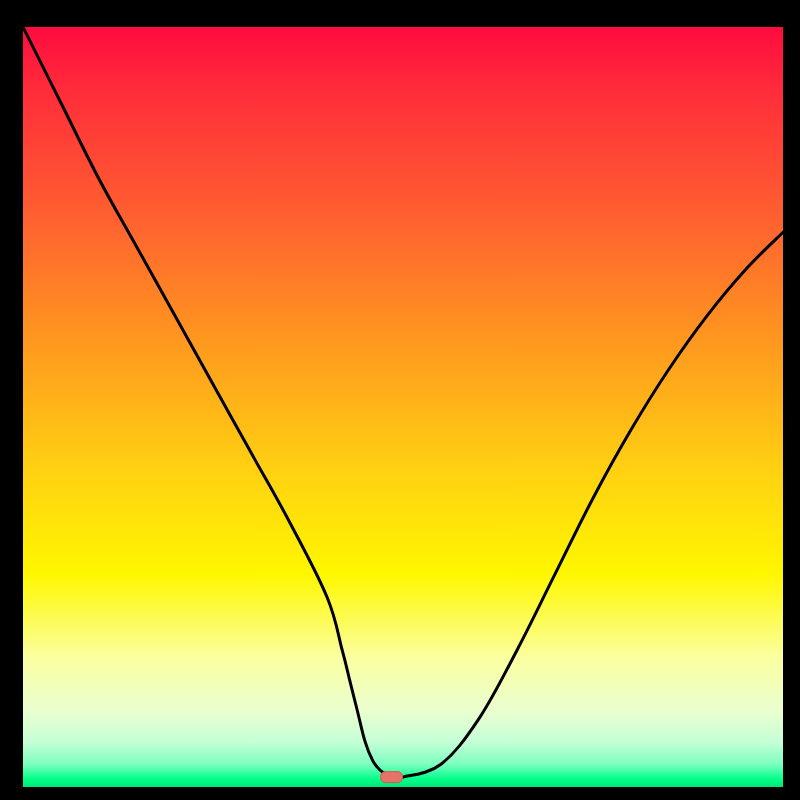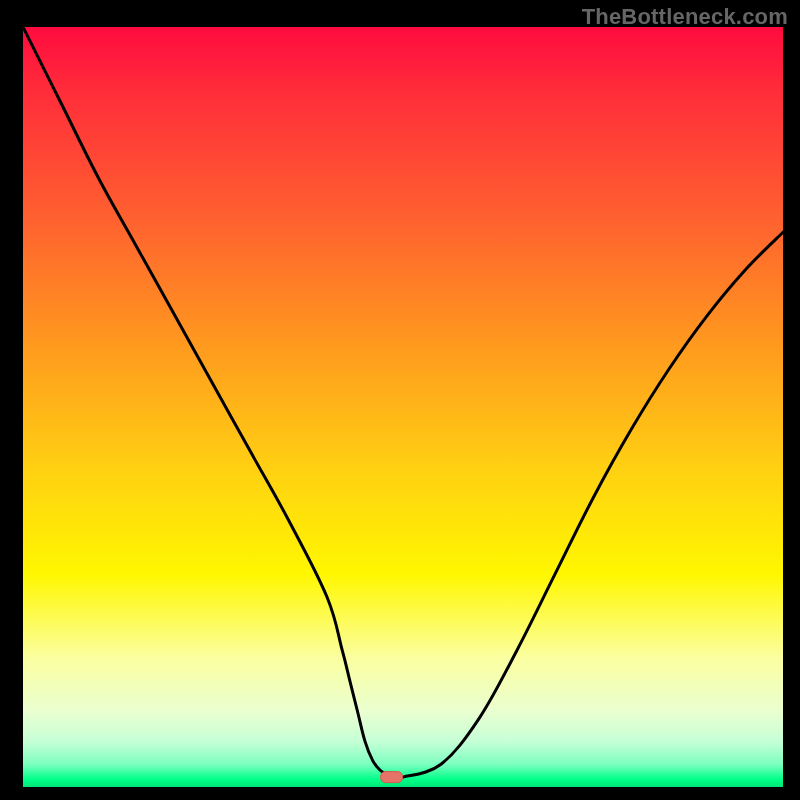--- a/index.html
+++ b/index.html
@@ -72,21 +72,20 @@
     fill: #e57368;
     stroke: #d15a50;
     stroke-width: 1;
   }
 </style>
 </head>
 <body>
 
 <div class="frame">
 
-  <div class="watermark">TheBottleneck.com</div>
 
   <div class="plot-area">
     <div class="gradient-bg"></div>
 
     <svg class="overlay" viewBox="0 0 760 760" preserveAspectRatio="none">
       <path id="curve-path" class="curve" d="M 0.00 0.00 C 6.84 13.68, 24.32 48.64, 38.00 76.00 C 51.68 103.36, 62.32 126.01, 76.00 152.00 C 89.68 177.99, 100.32 195.78, 114.00 220.40 C 127.68 245.02, 138.32 264.18, 152.00 288.80 C 165.68 313.42, 176.32 332.58, 190.00 357.20 C 203.68 381.82, 214.32 400.98, 228.00 425.60 C 241.68 450.22, 252.32 468.01, 266.00 494.00 C 279.68 519.99, 294.42 546.74, 304.00 570.00 C 313.58 593.26, 315.10 608.15, 319.20 623.20 C 323.30 638.25, 324.06 642.66, 326.80 653.60 C 329.54 664.54, 331.66 673.06, 334.40 684.00 C 337.14 694.94, 339.26 705.51, 342.00 714.40 C 344.74 723.29, 346.86 728.20, 349.60 733.40 C 352.34 738.60, 354.46 740.68, 357.20 743.28 C 359.94 745.88, 362.06 746.61, 364.80 747.84 C 367.54 749.07, 369.66 749.71, 372.40 750.12 C 375.14 750.53, 371.79 752.45, 380.00 750.12 C 388.21 747.79, 404.32 747.73, 418.00 737.20 C 431.68 726.67, 442.32 712.12, 456.00 691.60 C 469.68 671.08, 480.32 649.19, 494.00 623.20 C 507.68 597.21, 518.32 574.56, 532.00 547.20 C 545.68 519.84, 556.32 497.19, 570.00 471.20 C 583.68 445.21, 594.32 426.06, 608.00 402.80 C 621.68 379.54, 632.32 362.52, 646.00 342.00 C 659.68 321.48, 670.32 306.58, 684.00 288.80 C 697.68 271.02, 708.32 258.25, 722.00 243.20 C 735.68 228.15, 753.16 212.04, 760.00 205.20"></path>
       <rect id="marker-rect" class="marker" rx="5" ry="5" x="357.60" y="744.62" width="22" height="11" fill="#e57368"></rect>
     </svg>
   </div>
 

